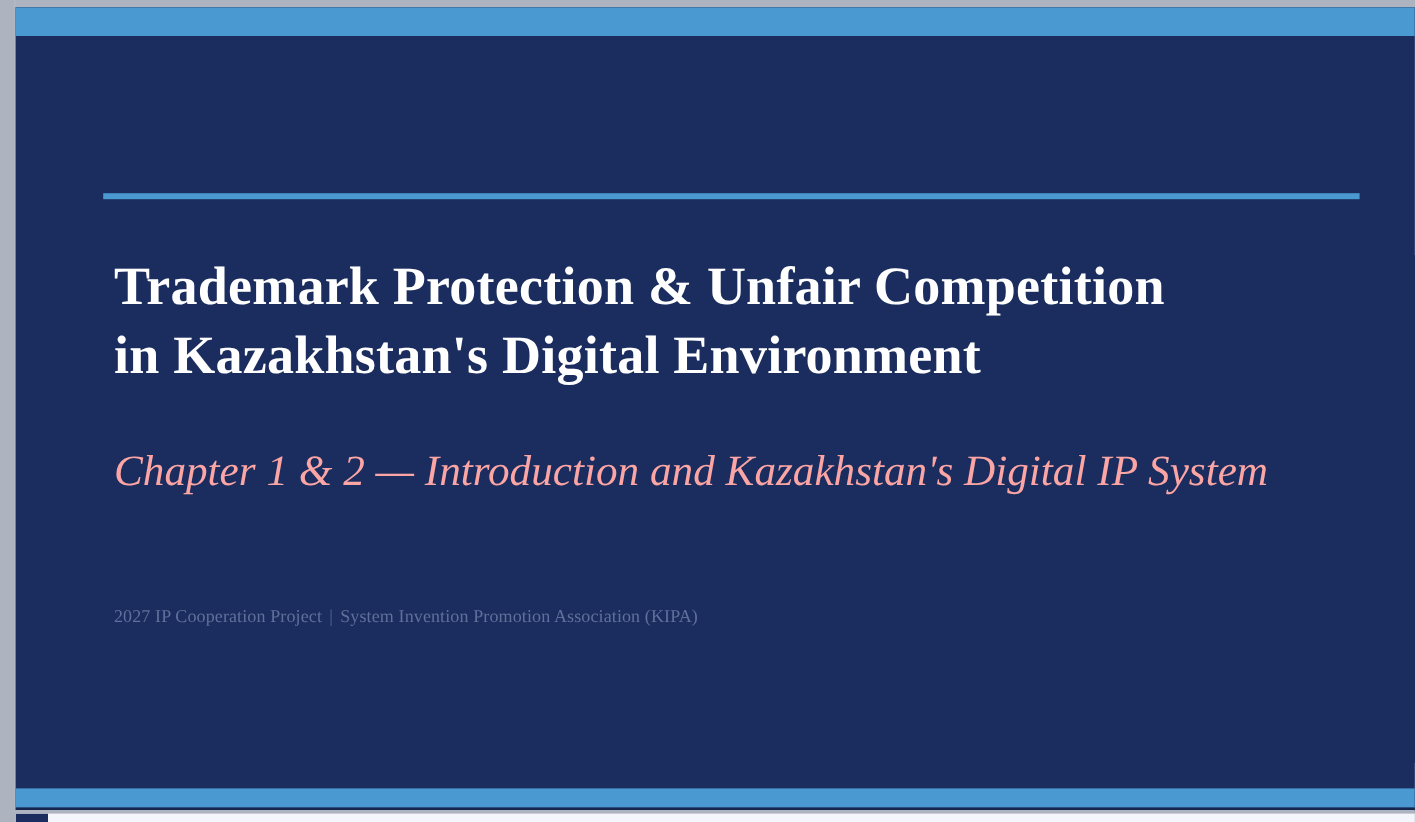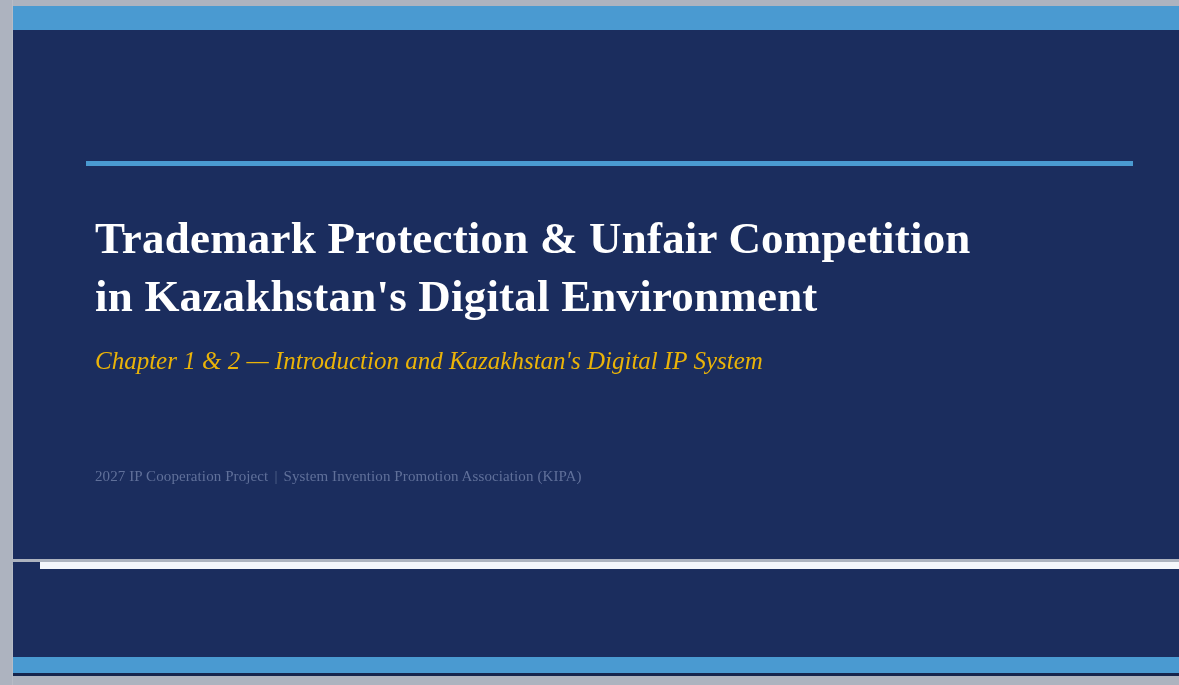--- a/index.html
+++ b/index.html
@@ -13,21 +13,21 @@
     overflow: hidden;
     font-family: "Liberation Serif", "DejaVu Serif", serif;
   }
 
   
   .viewer {
     position: absolute;
     left: 0;
     top: 0;
     width: 1179px;
-    height: 569px;
+    height: 685px;
     background: #adb3bf;
   }
 
   
   .gutter {
     position: absolute;
     left: 0;
     top: 0;
     width: 13px;
     height: 685px;
@@ -92,23 +92,23 @@
     margin: 44px 0 0 13px;
     color: #ffffff;
     font-size: 45px;
     font-weight: bold;
     line-height: 1.28;
     letter-spacing: 0.2px;
     white-space: pre-line;
   }
 
   .subtitle {
-    margin: 20px 0 0 13px;
-    color: #eab308;
-    font-size: 25px;
+    margin: 44px 0 0 13px;
+    color: #fca5a5;
+    font-size: 36px;
     font-style: italic;
     line-height: 1.3;
   }
 
   .footer {
     margin: 88px 0 0 13px;
     color: #60709a;
     font-size: 15px;
     line-height: 1.4;
     letter-spacing: 0.1px;

